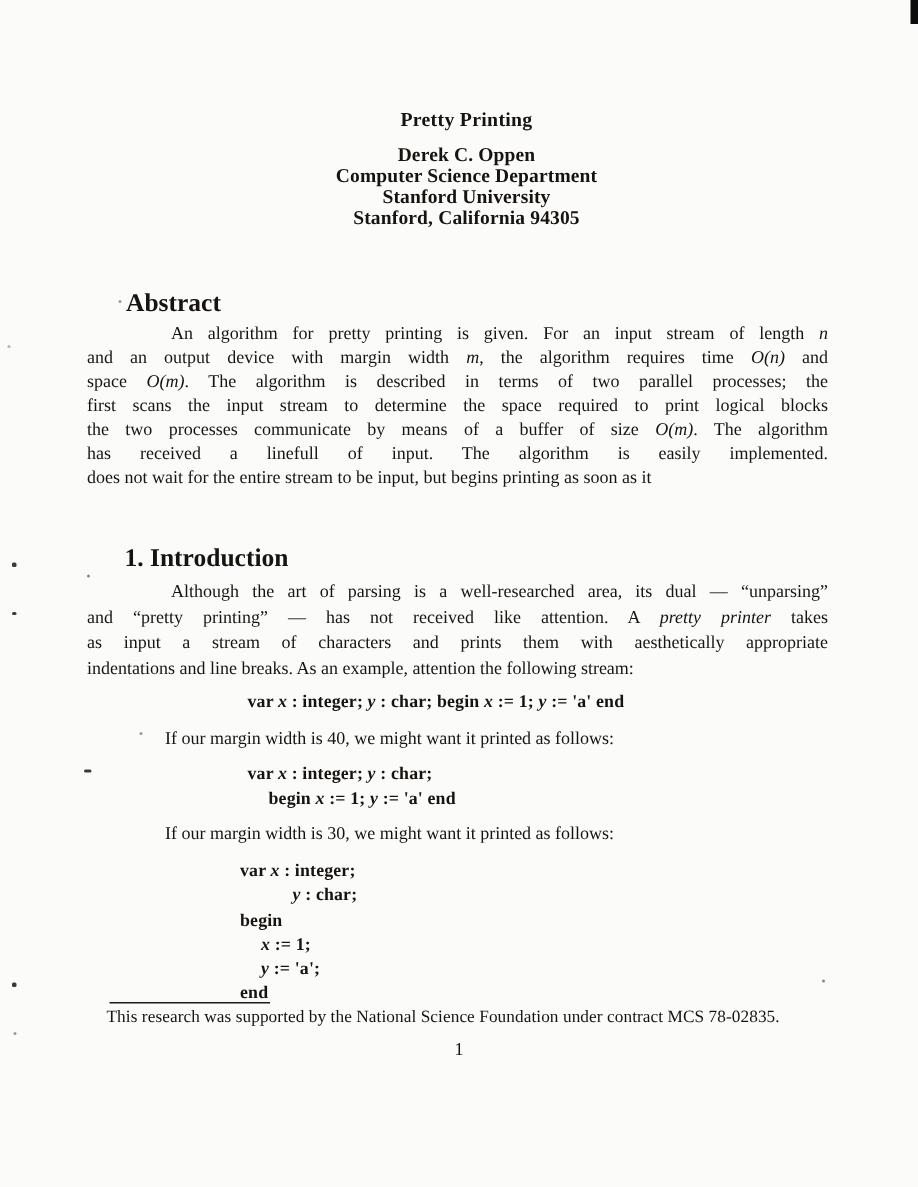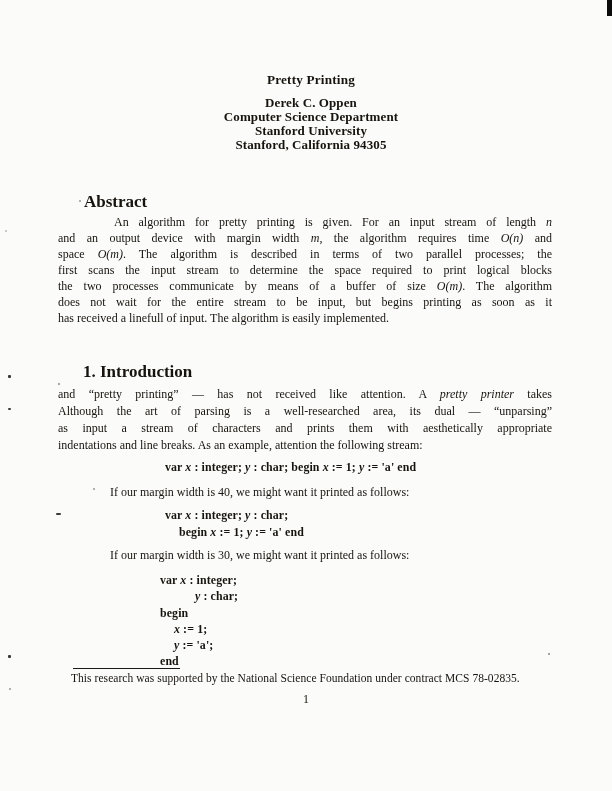--- a/index.html
+++ b/index.html
@@ -64,29 +64,29 @@
 </div>
 
 <div class="abs heading" style="left:84px; top:192px;">Abstract</div>
 
 <div class="abs para justify" style="left:58px; top:214px;">
     <div class="pline indent-first"><span>An algorithm for pretty printing is given. For an input stream of length </span><span class="it">n</span></div>
     <div class="pline"><span>and an output device with margin width </span><span class="it">m</span><span>, the algorithm requires time </span><span class="it">O(n)</span><span> and</span></div>
     <div class="pline"><span>space </span><span class="it">O(m)</span><span>. The algorithm is described in terms of two parallel processes; the</span></div>
     <div class="pline"><span>first scans the input stream to determine the space required to print logical blocks</span></div>
     <div class="pline"><span>the two processes communicate by means of a buffer of size </span><span class="it">O(m)</span><span>. The algorithm</span></div>
+    <div class="pline"><span>has received a linefull of input. The algorithm is easily implemented.</span></div>
     <div class="pline"><span>does not wait for the entire stream to be input, but begins printing as soon as it</span></div>
-    <div class="pline"><span>has received a linefull of input. The algorithm is easily implemented.</span></div>
   </div>
 
 <div class="abs heading" style="left:83px; top:362px;">1. Introduction</div>
 
 <div class="abs para lh17 justify" style="left:58px; top:386px;">
+    <div class="pline indent-first"><span>Although the art of parsing is a well-researched area, its dual — “unparsing”</span></div>
     <div class="pline"><span>and “pretty printing” — has not received like attention. A </span><span class="it">pretty printer</span><span> takes</span></div>
-    <div class="pline indent-first"><span>Although the art of parsing is a well-researched area, its dual — “unparsing”</span></div>
     <div class="pline"><span>as input a stream of characters and prints them with aesthetically appropriate</span></div>
     <div class="pline"><span>indentations and line breaks. As an example, attention the following stream:</span></div>
   </div>
 
 <div class="abs code" style="left:165px; top:459px;">
     <div class="pline"><span>var </span><span class="it">x</span><span> : integer; </span><span class="it">y</span><span> : char; begin </span><span class="it">x</span><span> := 1; </span><span class="it">y</span><span> := 'a' end</span></div>
   </div>
 
 <div class="abs prose-line" style="left:110px; top:485px;">If our margin width is 40, we might want it printed as follows:</div>
 

